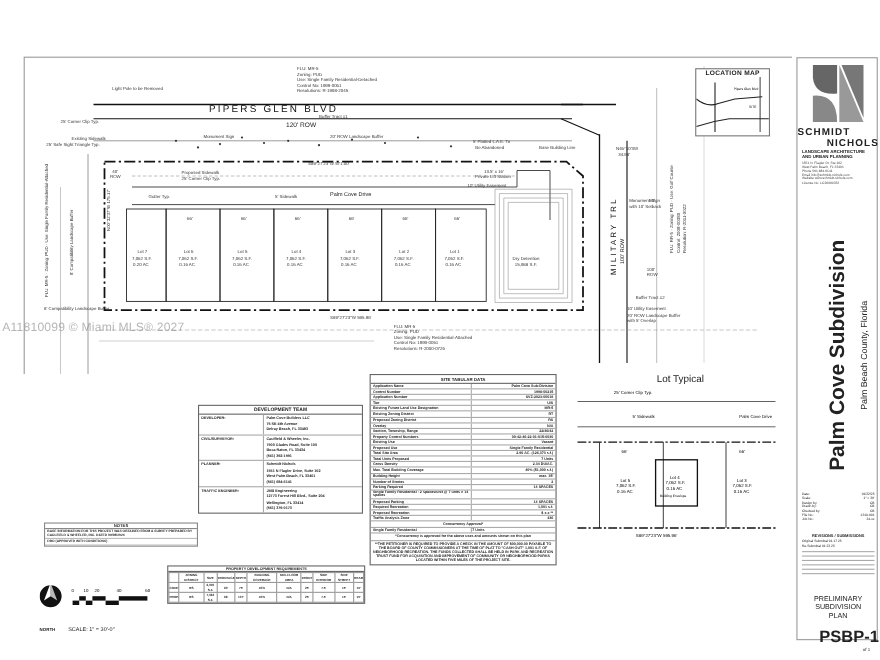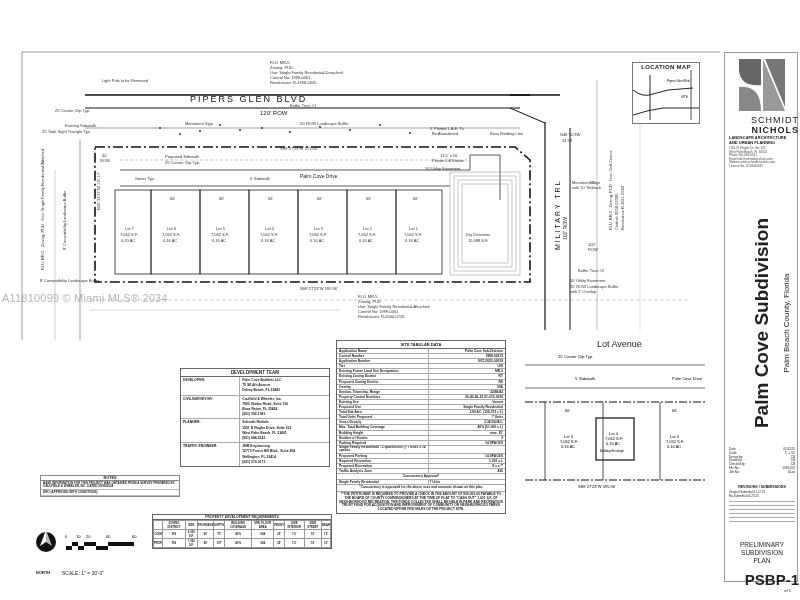--- a/index.html
+++ b/index.html
@@ -7,21 +7,21 @@
   body { font-family: "Liberation Sans", sans-serif; color: #222; position: relative; }
   .plan-svg { position: absolute; left: 0; top: 0; }
   .tiny { font-family: "Liberation Sans", sans-serif; font-size: 4px; fill: #333; }
   .small { font-family: "Liberation Sans", sans-serif; font-size: 5px; fill: #222; }
   .lbl { font-family: "Liberation Sans", sans-serif; font-size: 6px; fill: #222; }
   .street { font-family: "Liberation Sans", sans-serif; font-size: 9px; letter-spacing: 2px; fill: #111; }
 
   
   .titleblock { position: absolute; left: 724px; top: 52px; width: 74px; height: 530px; border: 1px solid #999; background: #fff; }
   .logo { position: absolute; left: 6px; top: 4px; width: 62px; height: 56px; }
-  .firm1 { position: absolute; left: 0; width: 74px; top: 62px; text-align: right; font-size: 9px; font-weight: normal; letter-spacing: 1px; }
+  .firm1 { position: absolute; left: 0; width: 74px; top: 62px; text-align: left; font-size: 9px; font-weight: bold; letter-spacing: 1px; }
   .firm2 { position: absolute; left: 0; width: 74px; top: 72px; text-align: right; font-size: 9px; font-weight: bold; letter-spacing: 1px; }
   .firm-sub { position: absolute; left: 4px; width: 66px; top: 83px; font-size: 4px; font-weight: bold; line-height: 4.5px; }
   .firm-addr { position: absolute; left: 4px; width: 66px; top: 94px; font-size: 3px; line-height: 3.6px; color: #444; }
   .proj-title { position: absolute; left: 22px; top: 150px; width: 30px; height: 240px; }
   .proj-title .t1 { position: absolute; left: 50%; top: 50%; transform: translate(-50%,-50%) rotate(-90deg); white-space: nowrap; font-size: 19px; font-weight: bold; }
   .proj-title .t2 { position: absolute; left: 130%; top: 50%; transform: translate(-50%,-50%) rotate(-90deg); white-space: nowrap; font-size: 8px; }
   .meta { position: absolute; left: 4px; top: 395px; width: 66px; font-size: 3px; line-height: 3.8px; }
   .meta-row { display: flex; justify-content: space-between; }
   .rev-title { position: absolute; left: 4px; top: 432px; width: 66px; font-size: 3.6px; font-weight: bold; text-align: center; }
   .rev-lines { position: absolute; left: 4px; top: 438px; width: 66px; font-size: 3px; line-height: 3.6px; }
@@ -63,21 +63,21 @@
 
   .north { position: absolute; left: 36px; top: 522px; }
   .north-lbl { position: absolute; left: 36px; top: 570px; font-size: 4px; font-weight: bold; }
   .scale-lbl { position: absolute; left: 62px; top: 570px; font-size: 5px; }
   .watermark { position: absolute; left: 2px; top: 292px; font-size: 11px; color: rgba(120,120,120,0.55); letter-spacing: .2px; white-space: nowrap; }
   .lot-typical-title { position: absolute; left: 597px; top: 339px; font-size: 9px; }
 </style>
 </head>
 <body>
 
-<div class="watermark">A11810099 © Miami MLS® 2034</div>
+<div class="watermark">A11810099 © Miami MLS® 2027</div>
 
 <svg class="plan-svg" width="720" height="340" viewBox="0 0 720 340" style="left:0;top:0;position:absolute;">
 
   <rect x="22" y="52" width="700" height="530" fill="none" stroke="#999" stroke-width="1"></rect>
 
   <line x1="85" y1="95" x2="530" y2="95" stroke="#111" stroke-width="1.5"></line>
   <line x1="85" y1="108" x2="520" y2="108" stroke="#111" stroke-width="1"></line>
   <line x1="85" y1="128" x2="520" y2="128" stroke="#666" stroke-width="0.6"></line>
   <line x1="510" y1="108" x2="545" y2="123" stroke="#111" stroke-width="1"></line>
   <line x1="510" y1="95" x2="560" y2="95" stroke="#111" stroke-width="1.5"></line>
@@ -534,21 +534,21 @@
           <td>N/A</td>
           <td>25'</td>
           <td>7.5'</td>
           <td>15'</td>
           <td>15'</td>
     </tr>
   </tbody>
     </table>
 </div>
 
-<div class="lot-typical-title">Lot Avenue</div>
+<div class="lot-typical-title">Lot Typical</div>
 <svg style="position:absolute;left:520px;top:350px;" width="190" height="140">
   <line x1="5" y1="15" x2="185" y2="15" stroke="#333" stroke-width="0.7"></line>
   <line x1="5" y1="38" x2="185" y2="38" stroke="#333" stroke-width="0.7"></line>
   <line x1="5" y1="52" x2="185" y2="52" stroke="#111" stroke-width="1.2" stroke-dasharray="8,2,2,2"></line>
   <line x1="25" y1="52" x2="25" y2="130" stroke="#222" stroke-width="0.8"></line>
   <line x1="83" y1="52" x2="83" y2="130" stroke="#222" stroke-width="0.8"></line>
   <line x1="140" y1="52" x2="140" y2="130" stroke="#222" stroke-width="0.8"></line>
   <rect x="76" y="68" width="38" height="42" fill="none" stroke="#111" stroke-width="1.2"></rect>
   <line x1="5" y1="130" x2="185" y2="130" stroke="#111" stroke-width="1.2" stroke-dasharray="8,2,2,2"></line>
   <text x="38" y="8" font-size="4" font-family="Liberation Sans, sans-serif">25' Corner Clip Typ.</text>

